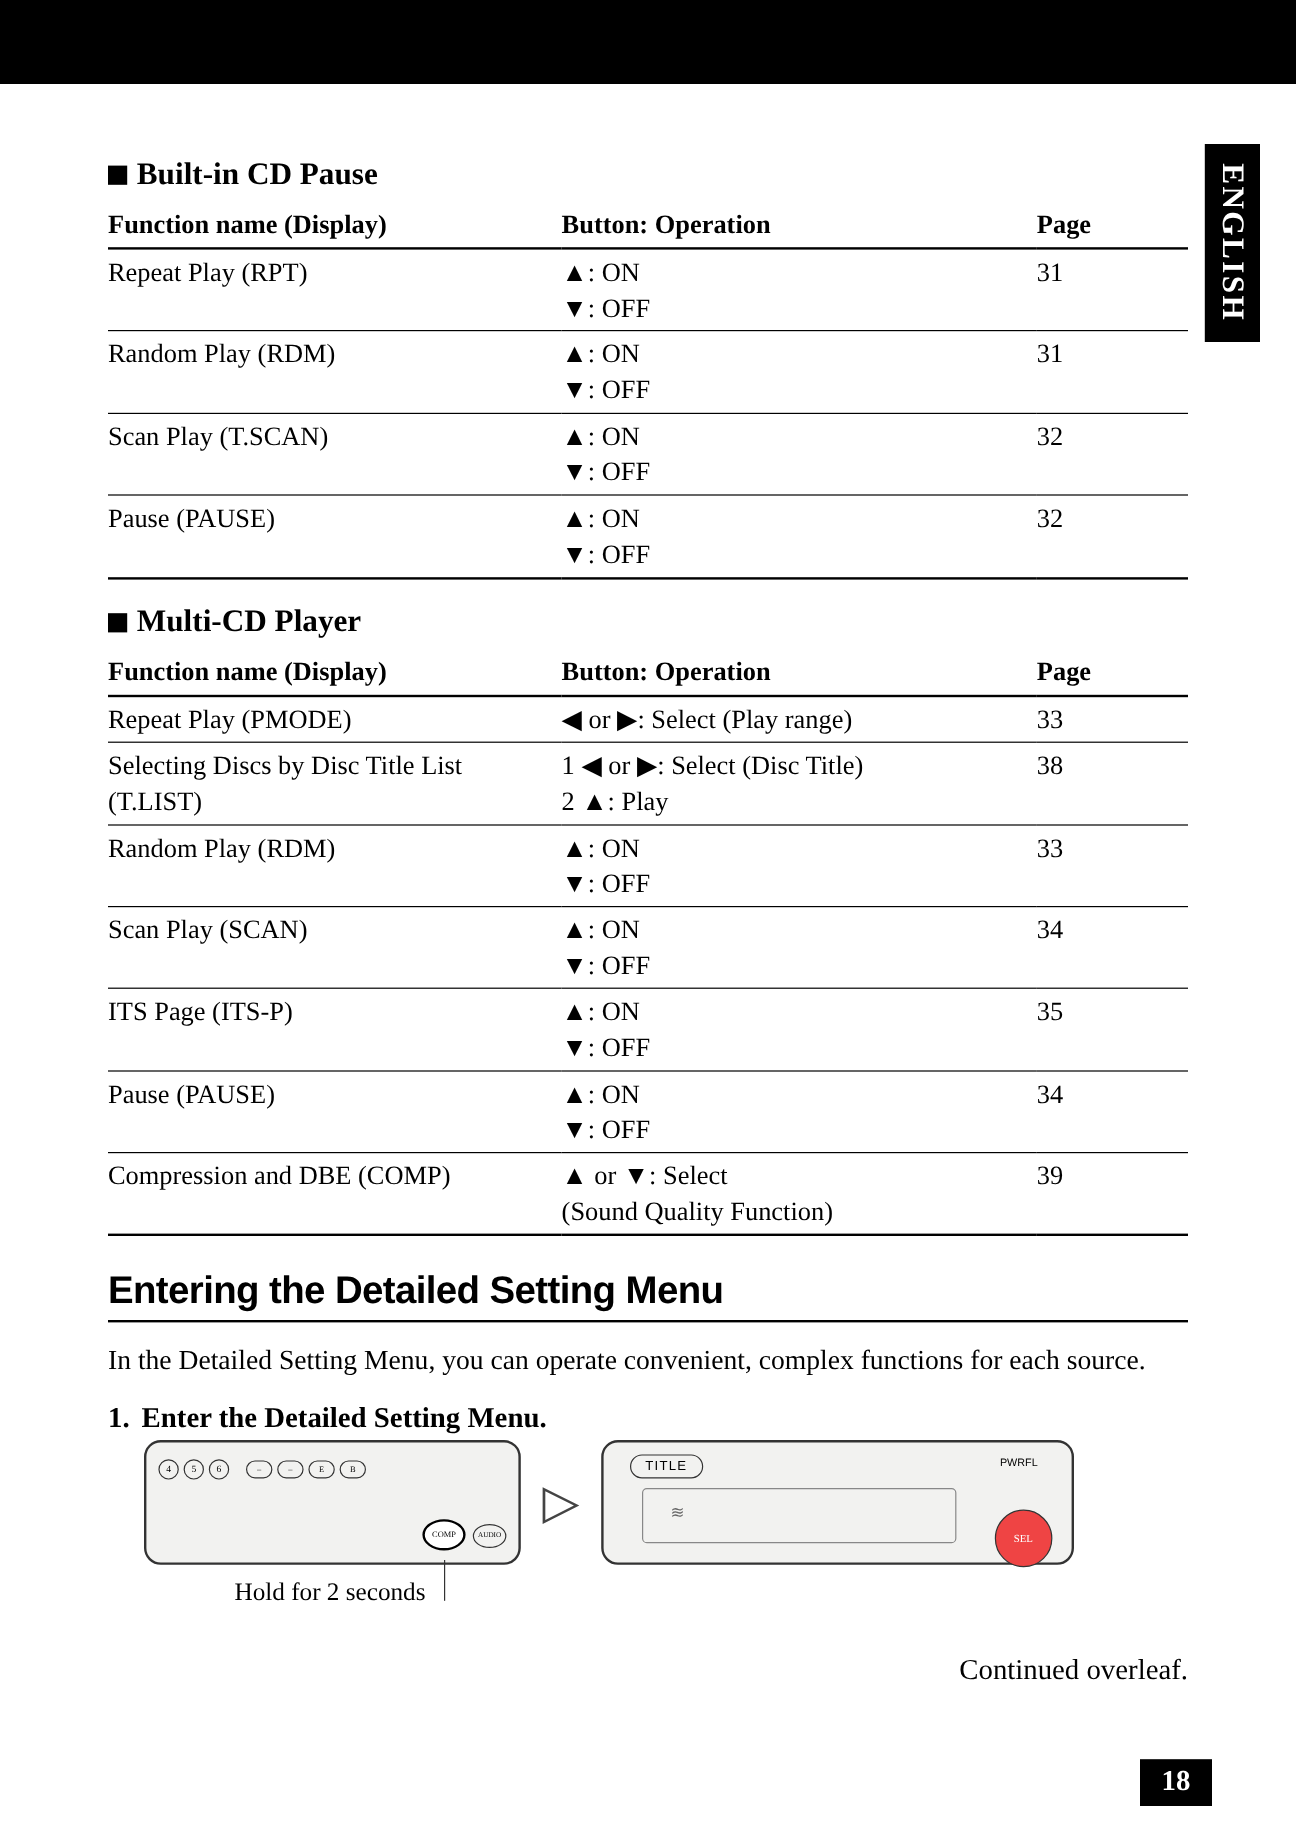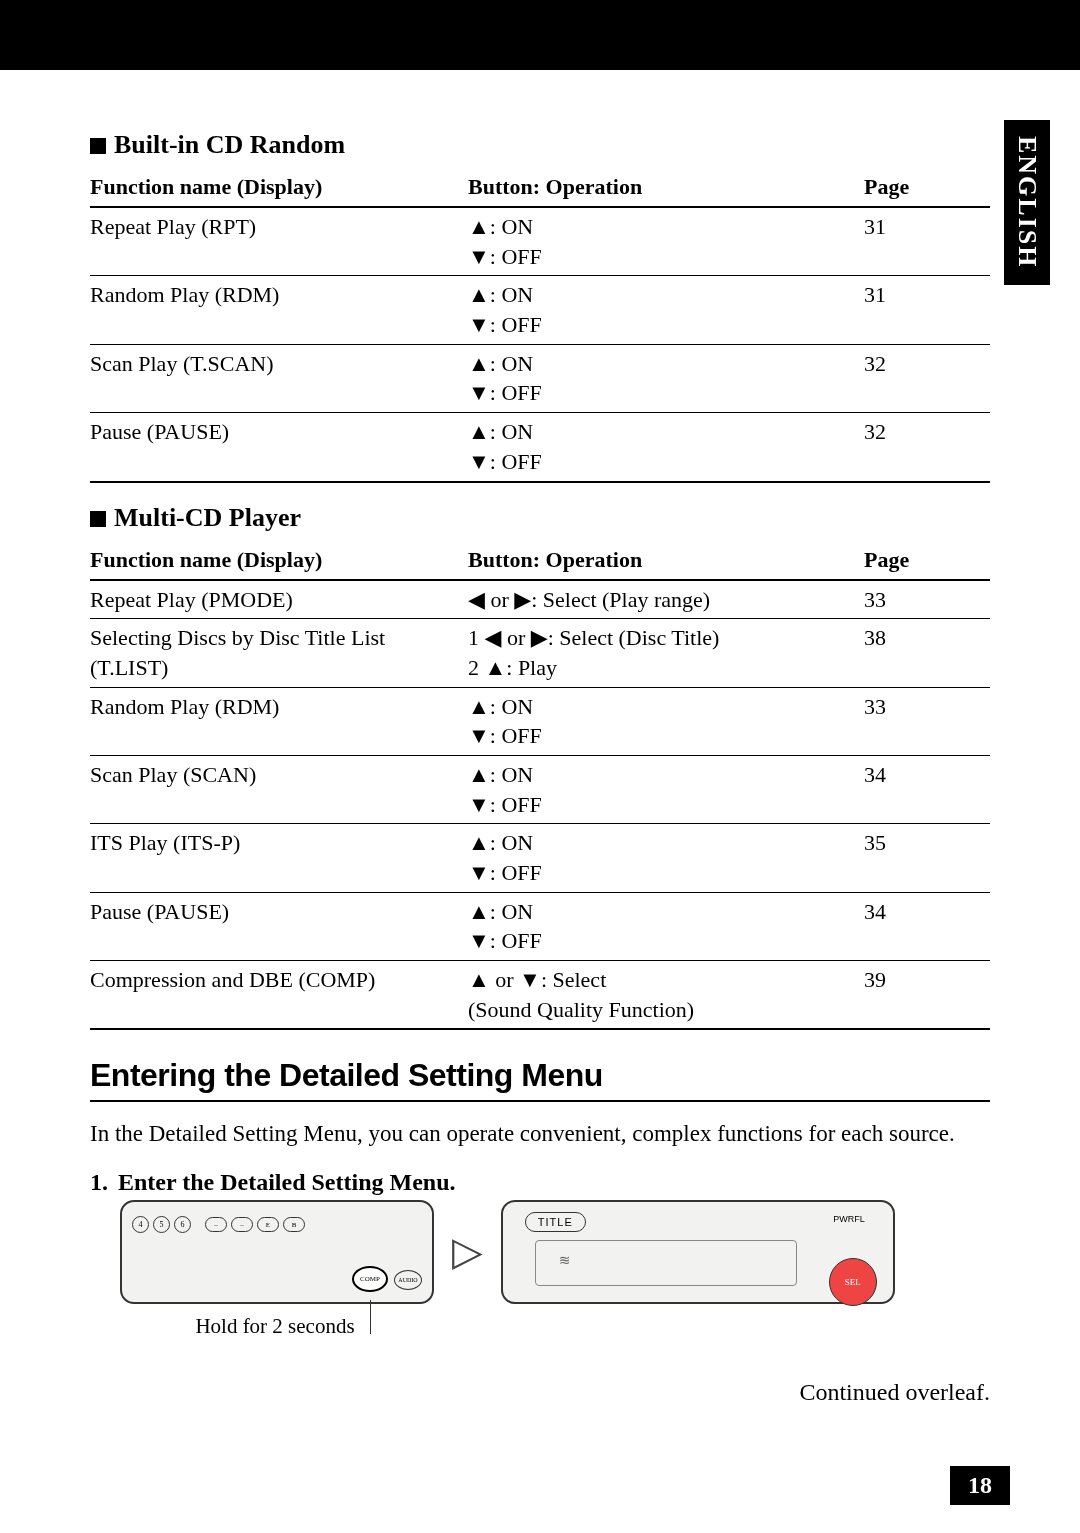--- a/index.html
+++ b/index.html
@@ -242,21 +242,21 @@
 </style>
 </head>
 <body>
 
 <div class="black-bar"></div>
 <div class="lang-tab">ENGLISH</div>
 
 <div class="content">
 
   <div class="section-title">
-    <span class="bullet"></span><span>Built-in CD Random</span>
+    <span class="bullet"></span><span>Built-in CD Pause</span>
   </div>
   <table class="func">
     <thead>
       <tr>
         <th>Function name (Display)</th>
         <th>Button: Operation</th>
         <th>Page</th>
       </tr>
     </thead>
     <tbody id="tbody1">
@@ -309,21 +309,21 @@
           <td>Random Play (RDM)</td>
           <td>▲: ON<br>▼: OFF</td>
           <td>33</td>
         </tr>
         <tr>
           <td>Scan Play (SCAN)</td>
           <td>▲: ON<br>▼: OFF</td>
           <td>34</td>
         </tr>
         <tr>
-          <td>ITS Play (ITS-P)</td>
+          <td>ITS Page (ITS-P)</td>
           <td>▲: ON<br>▼: OFF</td>
           <td>35</td>
         </tr>
         <tr>
           <td>Pause (PAUSE)</td>
           <td>▲: ON<br>▼: OFF</td>
           <td>34</td>
         </tr>
         <tr>
           <td>Compression and DBE (COMP)</td>

